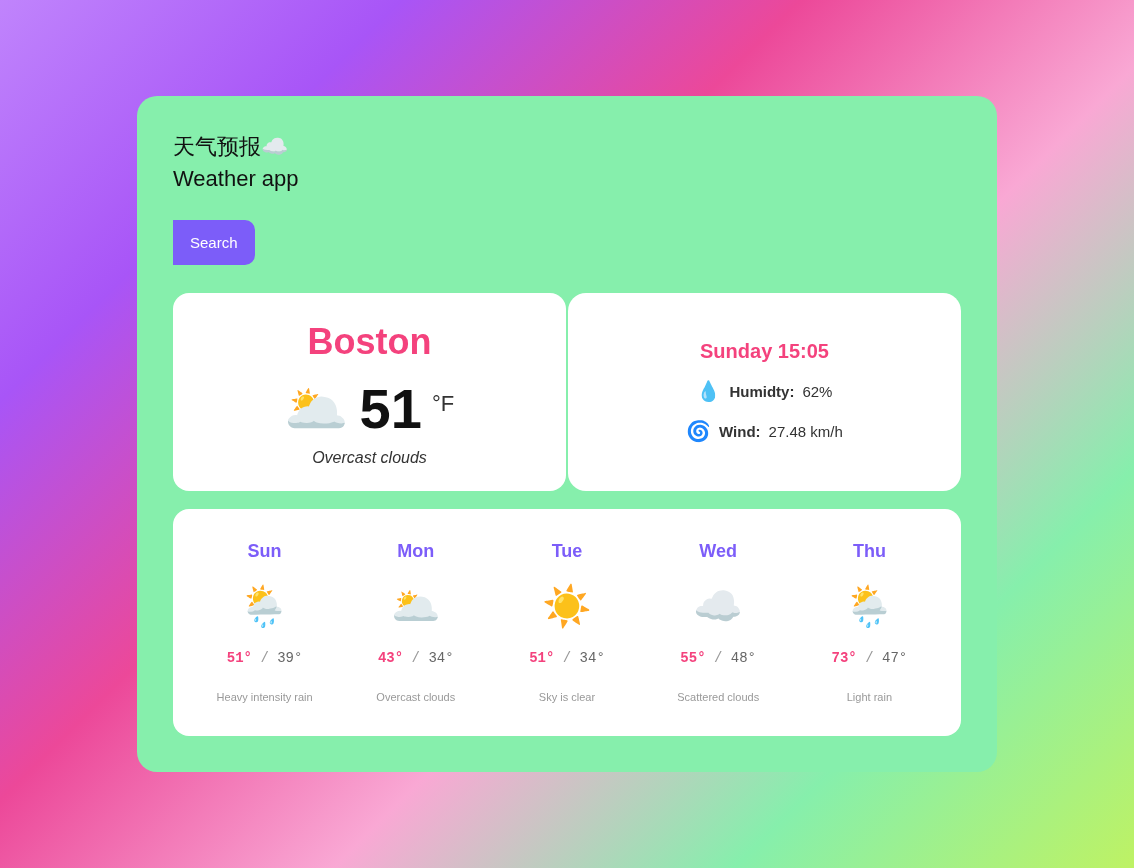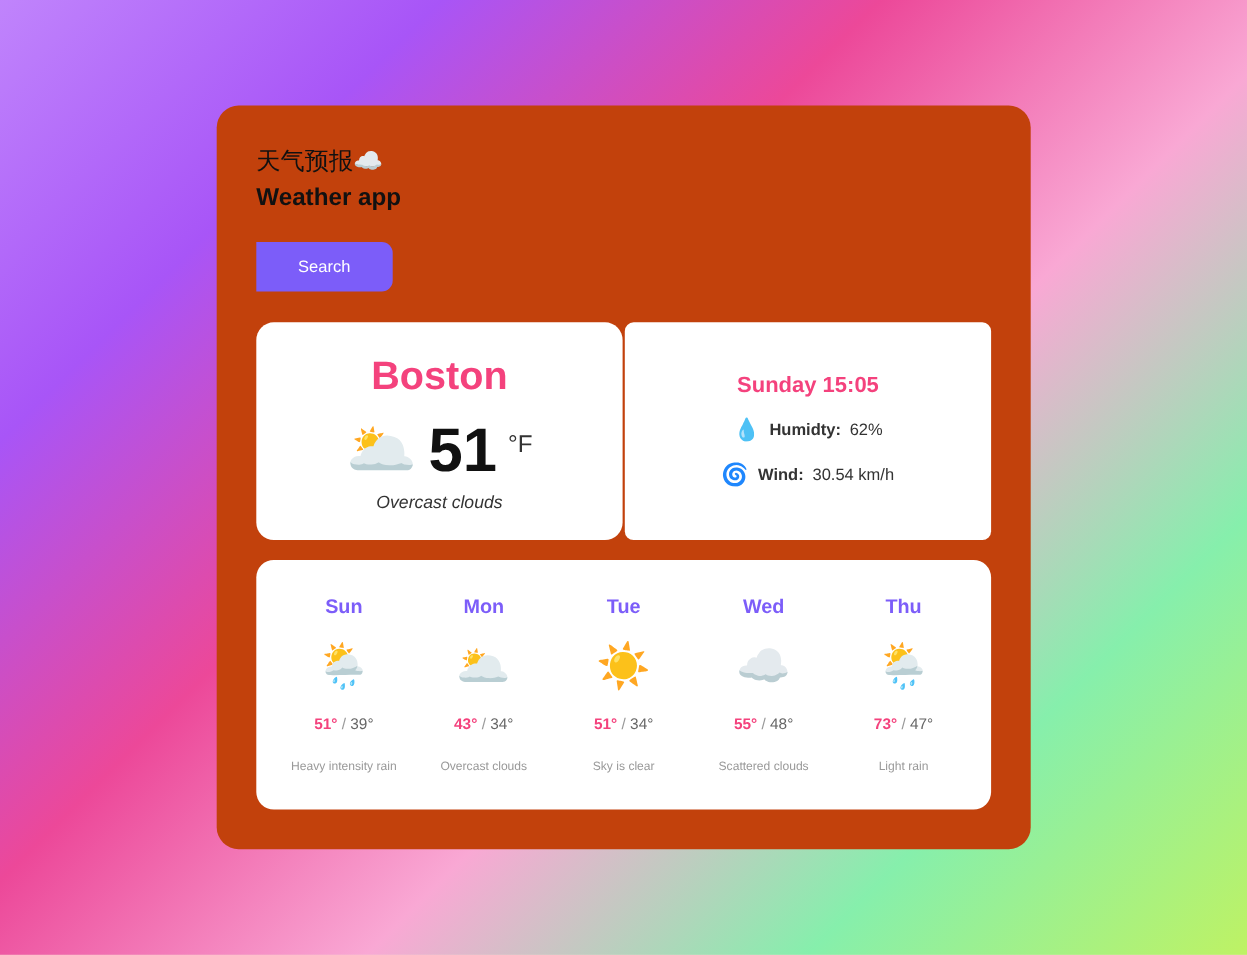--- a/index.html
+++ b/index.html
@@ -9,36 +9,36 @@
       height: 868px;
       display: flex;
       align-items: center;
       justify-content: center;
       background: linear-gradient(135deg, #c084fc 0%, #a855f7 20%, #ec4899 40%, #f9a8d4 60%, #86efac 80%, #bef264 100%);
       font-family: -apple-system, BlinkMacSystemFont, 'Segoe UI', sans-serif;
       overflow: hidden;
     }
 
     .app-card {
-      background: #c2410c;
+      background: #86efac;
       border-radius: 20px;
-      width: 740px;
+      width: 860px;
       padding: 36px 36px 36px 36px;
     }
 
     .app-title-cn {
       font-size: 22px;
       font-weight: 400;
       color: #111;
       margin-bottom: 4px;
     }
 
     .app-title-en {
       font-size: 22px;
-      font-weight: 700;
+      font-weight: 400;
       color: #111;
       margin-bottom: 28px;
     }
 
     .search-row {
       display: flex;
       gap: 0;
       margin-bottom: 28px;
     }
 
@@ -47,21 +47,21 @@
       padding: 14px 18px;
       font-size: 15px;
       border: none;
       border-radius: 10px 0 0 10px;
       background: #fff;
       color: #555;
       outline: none;
     }
 
     .search-button {
-      padding: 14px 38px;
+      padding: 14px 17px;
       background: #7c5df9;
       color: #fff;
       font-size: 15px;
       font-weight: 500;
       border: none;
       border-radius: 0 10px 10px 0;
       cursor: pointer;
     }
 
     .weather-top-row {
@@ -115,21 +115,21 @@
 
     .weather-desc {
       font-size: 16px;
       font-style: italic;
       color: #333;
       margin-top: 10px;
     }
 
     .details-card {
       background: #fff;
-      border-radius: 8px;
+      border-radius: 18px;
       padding: 28px 24px;
       display: flex;
       flex-direction: column;
       align-items: center;
       justify-content: center;
       gap: 16px;
     }
 
     .datetime {
       font-size: 20px;
@@ -176,20 +176,21 @@
     }
 
     .forecast-icon {
       font-size: 40px;
       line-height: 1;
     }
 
     .forecast-temps {
       font-size: 14px;
       text-align: center;
+      font-family: Liberation Mono, monospace;
     }
 
     .temp-high {
       color: #f4427d;
       font-weight: 700;
     }
 
     .temp-sep {
       color: #999;
     }
@@ -231,21 +232,21 @@
     <div class="details-card">
       <div class="datetime">Sunday 15:05</div>
       <div class="detail-row">
         <span class="detail-icon">💧</span>
         <span class="detail-label">Humidty:</span>
         <span>62%</span>
       </div>
       <div class="detail-row">
         <span class="detail-icon">🌀</span>
         <span class="detail-label">Wind:</span>
-        <span>30.54 km/h</span>
+        <span>27.48 km/h</span>
       </div>
     </div>
 
   </div>
 
   <div class="forecast-card" id="forecast-container">
   <div class="forecast-day">
       <span class="forecast-day-name">Sun</span>
       <span class="forecast-icon">🌦️</span>
       <div class="forecast-temps">

